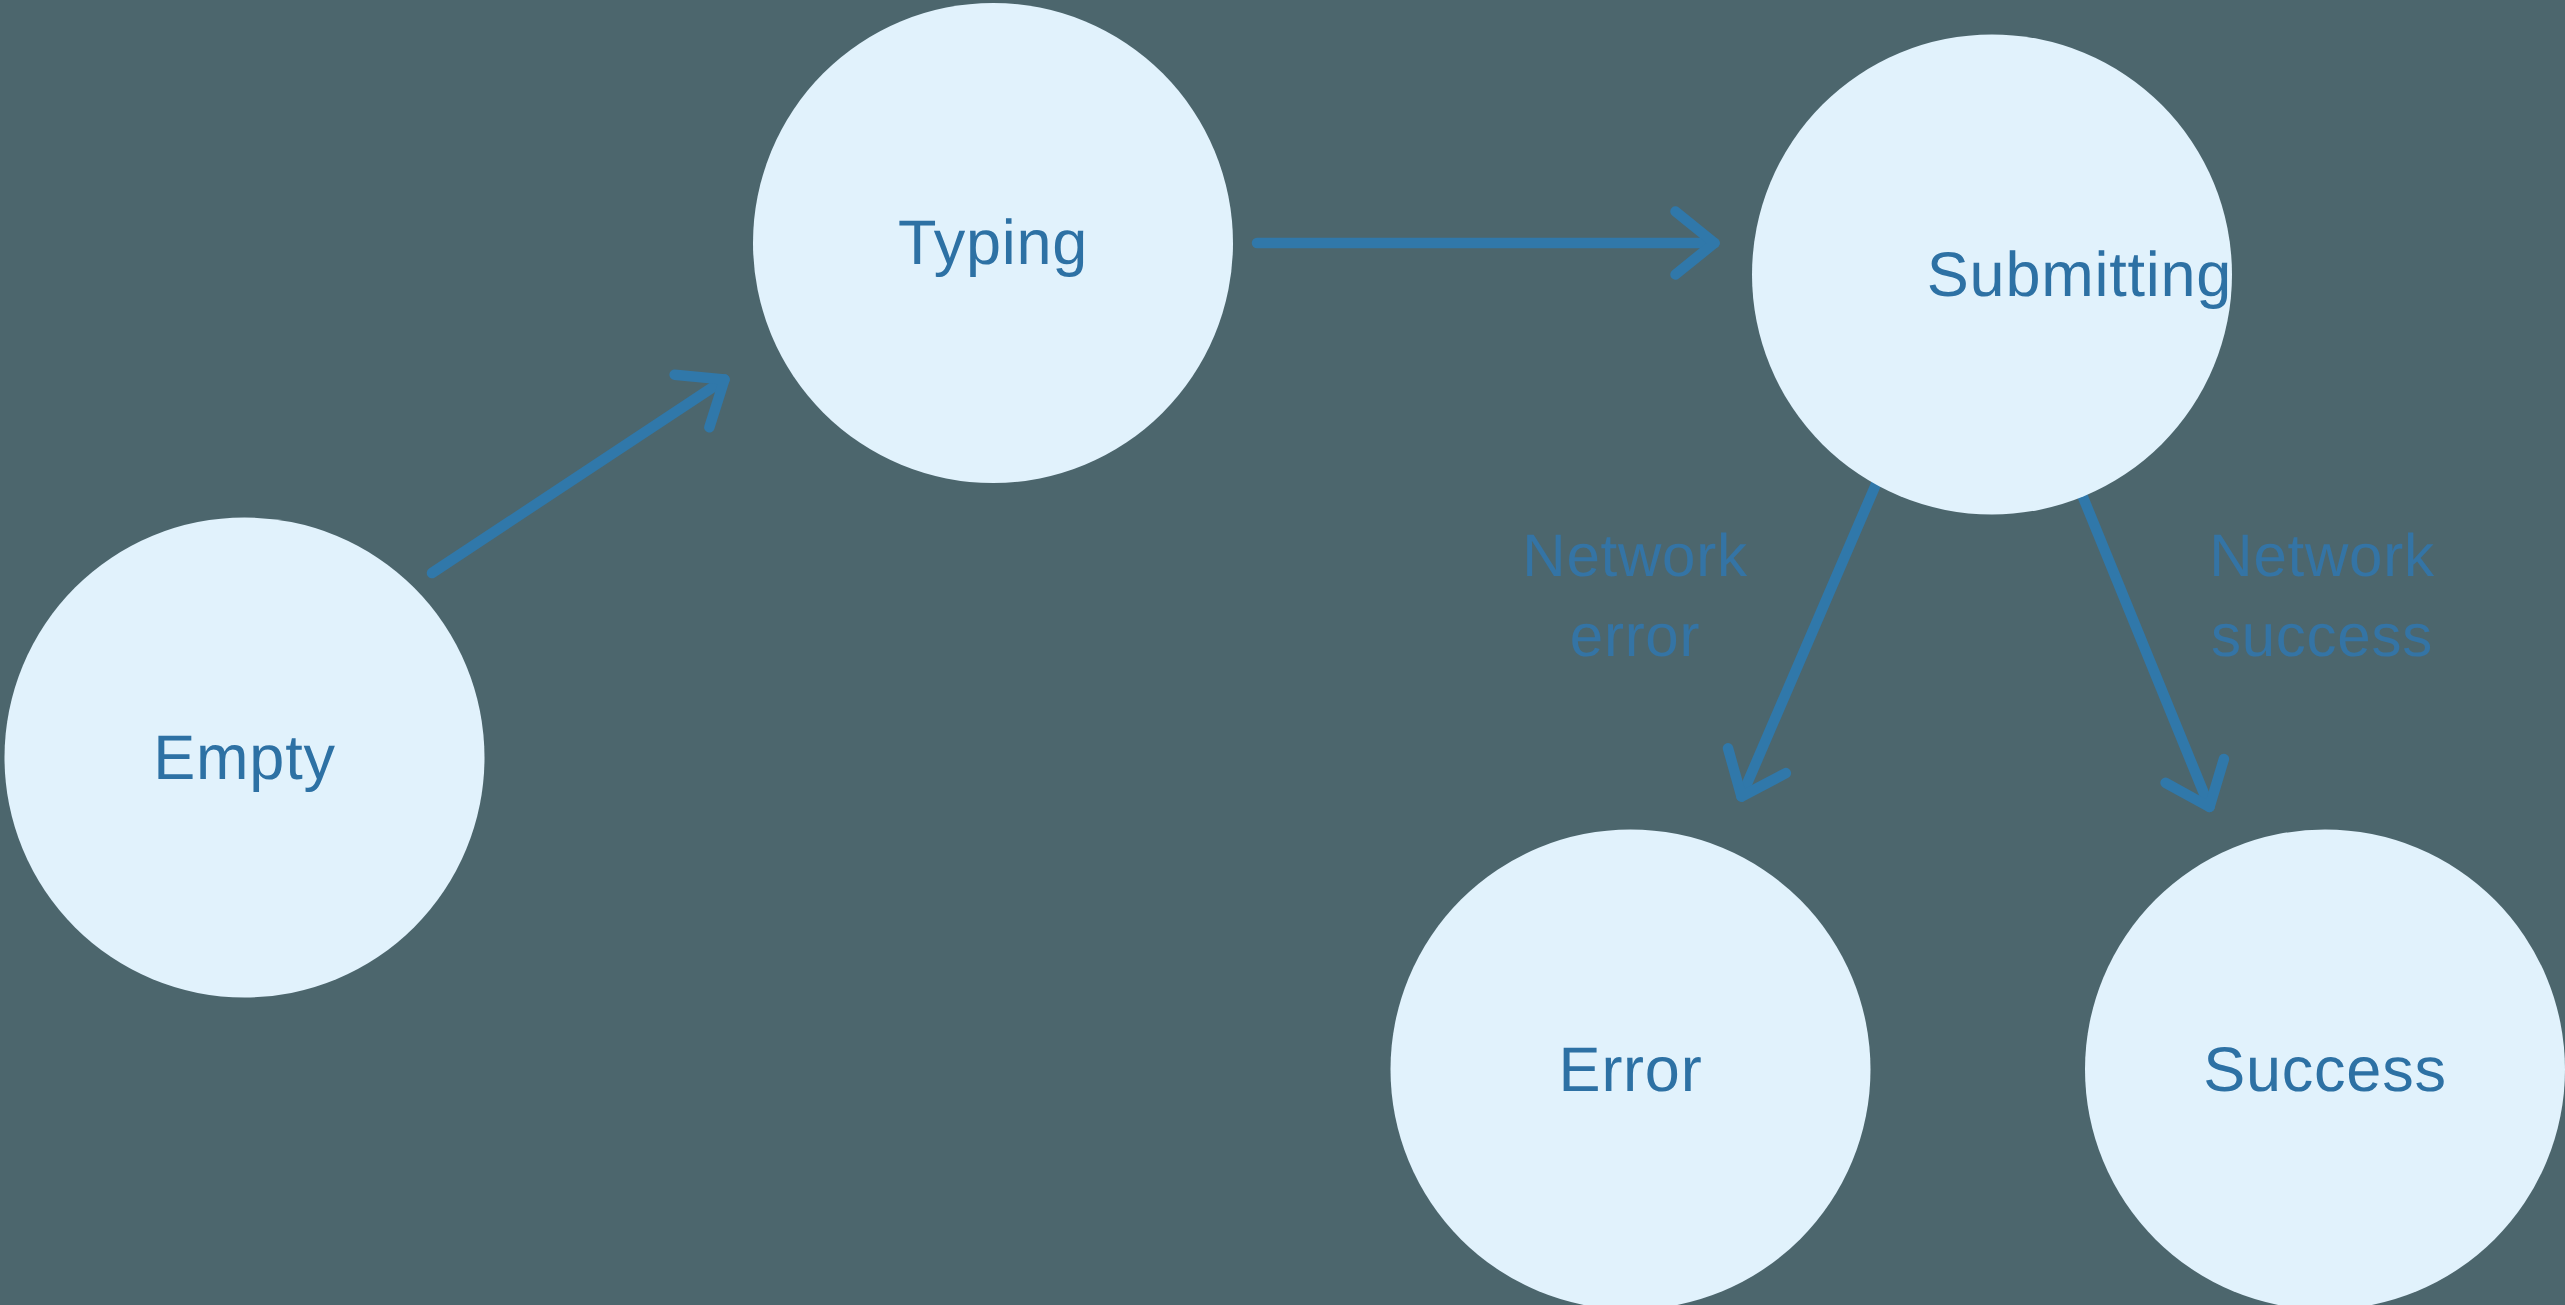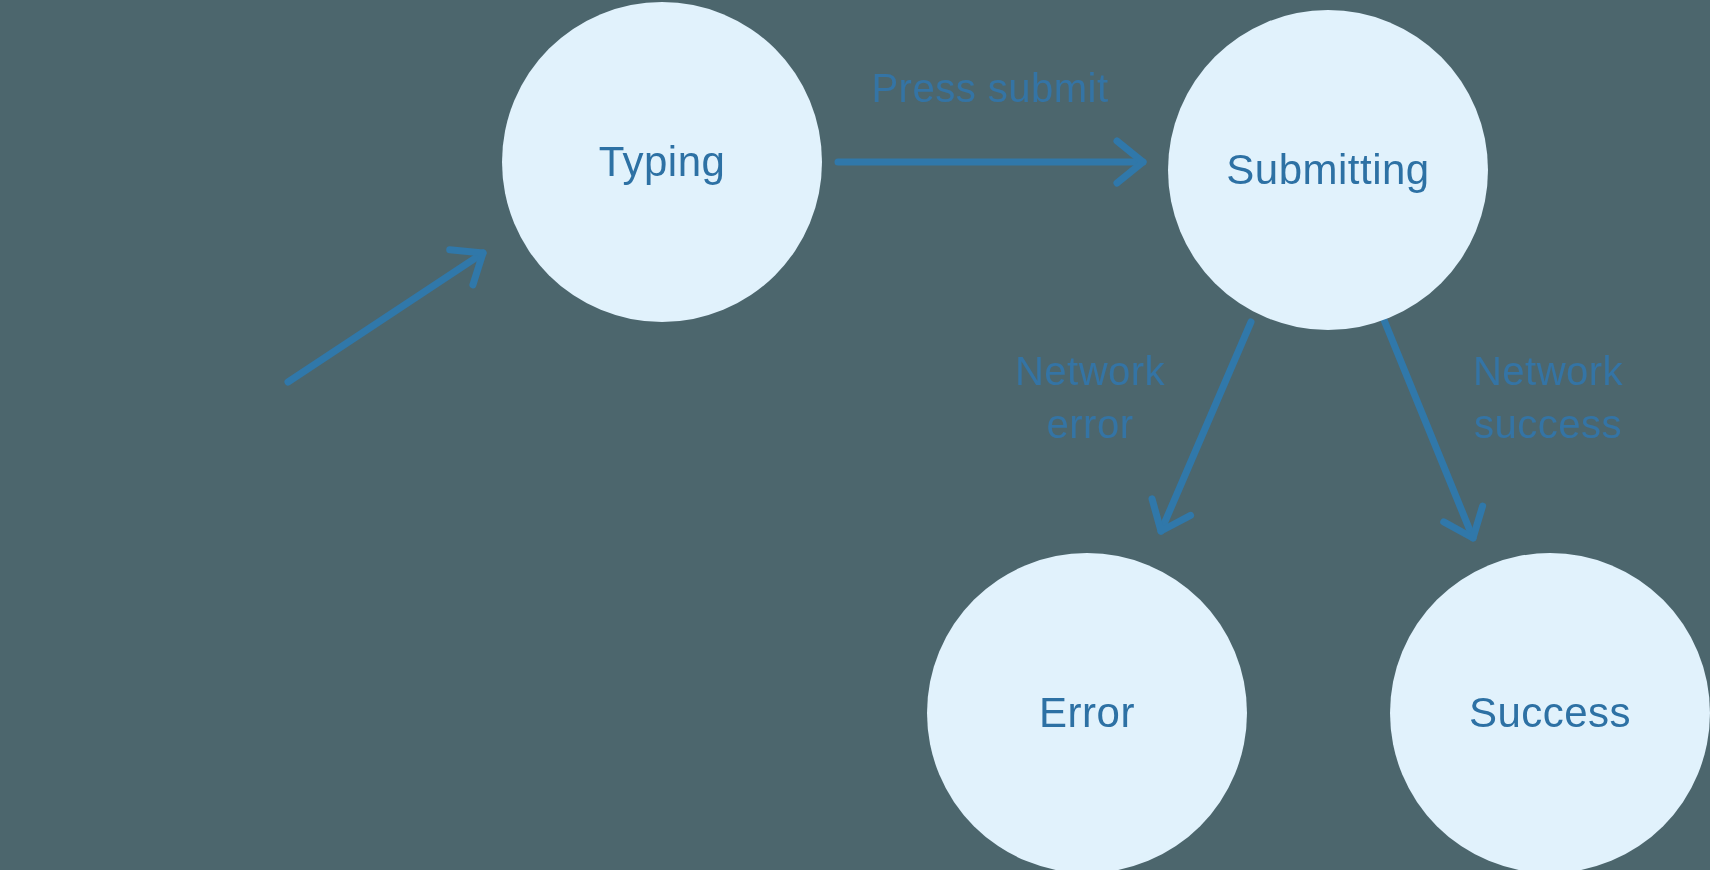--- a/index.html
+++ b/index.html
@@ -56,21 +56,21 @@
     color: var(--edge-label-text, #3474a5);
     font-size: 40px;
     line-height: 53px;
     letter-spacing: 0.5px;
     text-align: center;
     white-space: pre-line;
   }
   
   .node-empty      { left: 3px;    top: 345px; }
   .node-typing     { left: 502px;  top: 2px;   }
-  .node-submitting { left: 1168px; top: 10px;   }
+  .node-submitting { left: 1168px; top: 23px; justify-content: flex-end;   }
   .node-error      { left: 927px;  top: 553px; }
   .node-success    { left: 1390px; top: 553px; }
 
   .label-start-typing    { left: 327px;  top: 240px; }
   .label-press-submit    { left: 990px;  top: 88px;  }
   .label-network-error   { left: 1090px; top: 398px; }
   .label-network-success { left: 1548px; top: 398px; }
 </style>
 </head>
 <body>
@@ -82,39 +82,41 @@
       <marker id="chev" markerUnits="userSpaceOnUse" markerWidth="64" markerHeight="64" refX="30" refY="32" orient="auto">
         <path class="chev-path" d="M4 11 L30 32 L4 53"></path>
       </marker>
     </defs>
     <path class="edge-line" d="M288 382 L483 253" marker-end="url(#chev)"></path>
     <path class="edge-line" d="M838 162 L1143 162" marker-end="url(#chev)"></path>
     <path class="edge-line" d="M1251 322 L1161 531" marker-end="url(#chev)"></path>
     <path class="edge-line" d="M1384 320 L1473 538" marker-end="url(#chev)"></path>
   </svg>
 
+  <div class="node node-empty">
+    <span class="node-label">Empty</span>
+  </div>
 
   <div class="node node-typing">
     <span class="node-label">Typing</span>
   </div>
 
   <div class="node node-submitting">
     <span class="node-label">Submitting</span>
   </div>
 
   <div class="node node-error">
     <span class="node-label">Error</span>
   </div>
 
   <div class="node node-success">
     <span class="node-label">Success</span>
   </div>
 
 
-  <div class="edge-label label-press-submit">Press submit</div>
 
   <div class="edge-label label-network-error">Network
 error</div>
 
   <div class="edge-label label-network-success">Network
 success</div>
 
 </div>
 
 </body></html>

